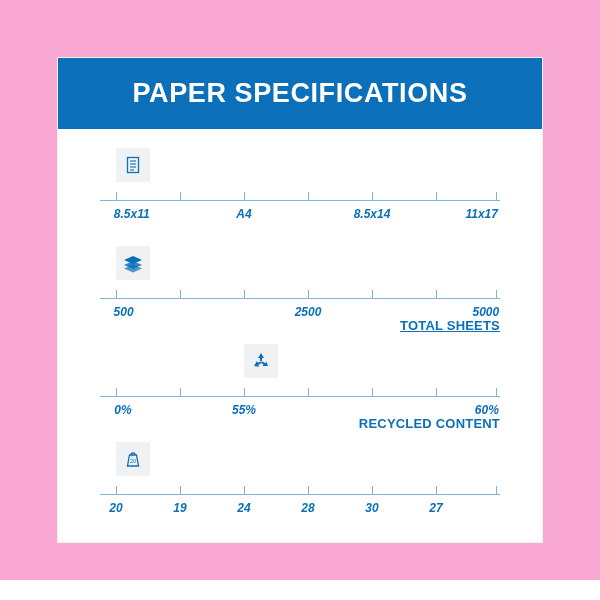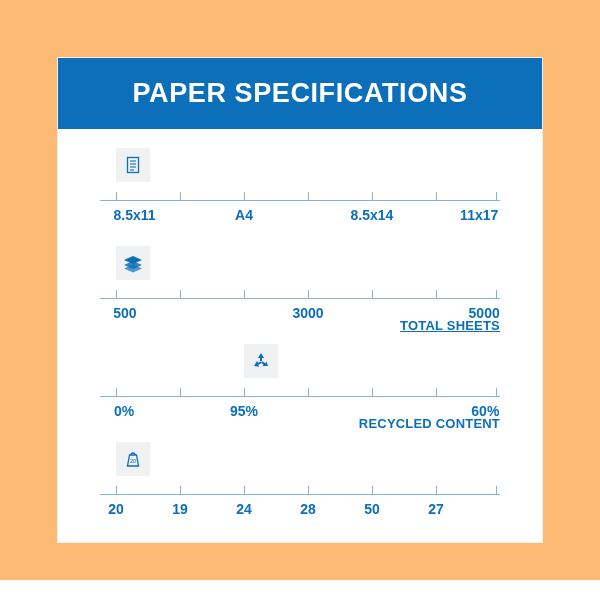--- a/index.html
+++ b/index.html
@@ -10,21 +10,21 @@
   body {
     width: 600px;
     height: 600px;
     font-family: "Liberation Sans", sans-serif;
     overflow: hidden;
   }
   .page {
     position: relative;
     width: 600px;
     height: 580px;
-    background: #fdba74;
+    background: #f9a8d4;
   }
   .card {
     position: absolute;
     left: 58px;
     top: 58px;
     width: 484px;
     height: 484px;
     background: #ffffff;
     box-shadow: 0 0 0 1px #f0f0f0;
   }
@@ -79,25 +79,26 @@
   .tick {
     position: absolute;
     width: 1px;
     height: 8px;
     background: #7fb4dc;
     top: -8px;
   }
   .tick-label {
     position: absolute;
     top: 7px;
-    font-size: 14px;
+    font-size: 12px;
     color: #0b6fba;
     font-weight: bold;
     white-space: nowrap;
     transform: translateX(-50%);
+    font-style: italic;
   }
   .axis-title {
     position: absolute;
     right: 42px;
     font-size: 13px;
     font-weight: bold;
     color: #0b6fba;
     letter-spacing: 0.2px;
   }
 </style>
@@ -146,21 +147,21 @@
       </div>
       <div class="axis" style="top:58px;">
         <div class="tick" style="left:4%"></div>
         <div class="tick" style="left:20%"></div>
         <div class="tick" style="left:36%"></div>
         <div class="tick" style="left:52%"></div>
         <div class="tick" style="left:68%"></div>
         <div class="tick" style="left:84%"></div>
         <div class="tick" style="left:99%"></div>
         <div class="tick-label" style="left:4%; transform:translateX(-12%)">500</div>
-        <div class="tick-label" style="left:52%">3000</div>
+        <div class="tick-label" style="left:52%">2500</div>
         <div class="tick-label" style="left:99%; transform:translateX(-88%)">5000</div>
       </div>
       <div class="axis-title" style="top:78px;text-decoration:underline;">TOTAL SHEETS</div>
     </div>
 
     <div class="spec spec-3">
       <div class="icon-tile" style="left:186px; top:6px;">
         <svg width="22" height="22" viewBox="0 0 22 22">
           <path d="M11 3 L14 8 L12 8 L12 11 L10 11 L10 8 L8 8 Z" fill="#0b6fba"></path>
           <path d="M4 16 L7 11 L8 12.8 L10.5 11.4 L11.5 13 L8.2 15 L9.2 16.7 Z" fill="#0b6fba"></path>
@@ -169,21 +170,21 @@
       </div>
       <div class="axis" style="top:58px;">
         <div class="tick" style="left:4%"></div>
         <div class="tick" style="left:20%"></div>
         <div class="tick" style="left:36%"></div>
         <div class="tick" style="left:52%"></div>
         <div class="tick" style="left:68%"></div>
         <div class="tick" style="left:84%"></div>
         <div class="tick" style="left:99%"></div>
         <div class="tick-label" style="left:4%; transform:translateX(-10%)">0%</div>
-        <div class="tick-label" style="left:36%">95%</div>
+        <div class="tick-label" style="left:36%">55%</div>
         <div class="tick-label" style="left:99%; transform:translateX(-88%)">60%</div>
       </div>
       <div class="axis-title" style="top:78px;">RECYCLED CONTENT</div>
     </div>
 
     <div class="spec spec-4">
       <div class="icon-tile" style="left:58px; top:6px;">
         <svg width="22" height="22" viewBox="0 0 22 22">
           <path d="M7.5 7 L14.5 7 L16.5 18 L5.5 18 Z" fill="none" stroke="#0b6fba" stroke-width="1.3"></path>
           <path d="M9 7 a2 2 0 0 1 4 0" fill="none" stroke="#0b6fba" stroke-width="1.3"></path>
@@ -195,19 +196,19 @@
         <div class="tick" style="left:20%"></div>
         <div class="tick" style="left:36%"></div>
         <div class="tick" style="left:52%"></div>
         <div class="tick" style="left:68%"></div>
         <div class="tick" style="left:84%"></div>
         <div class="tick" style="left:99%"></div>
         <div class="tick-label" style="left:4%">20</div>
         <div class="tick-label" style="left:20%">19</div>
         <div class="tick-label" style="left:36%">24</div>
         <div class="tick-label" style="left:52%">28</div>
-        <div class="tick-label" style="left:68%">50</div>
+        <div class="tick-label" style="left:68%">30</div>
         <div class="tick-label" style="left:84%">27</div>
       </div>
     </div>
 
   </div>
 </div>
 
 </body></html>

